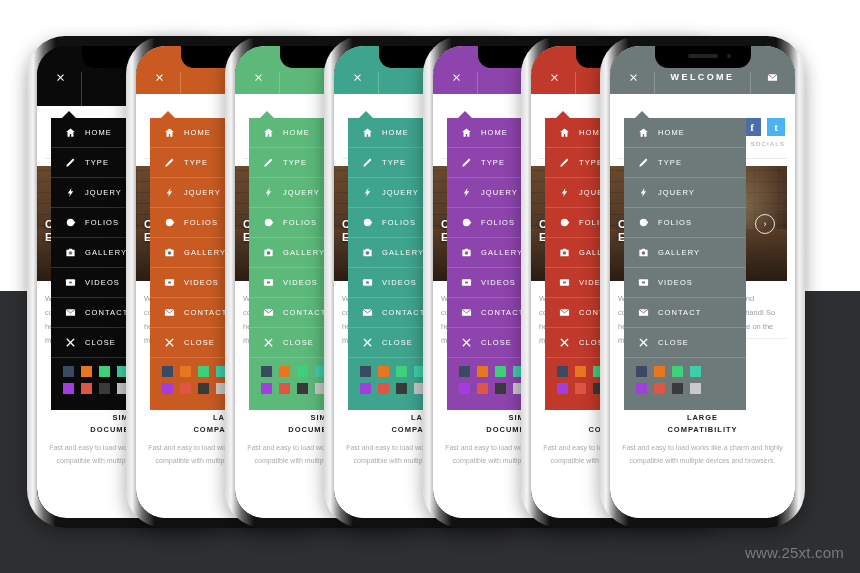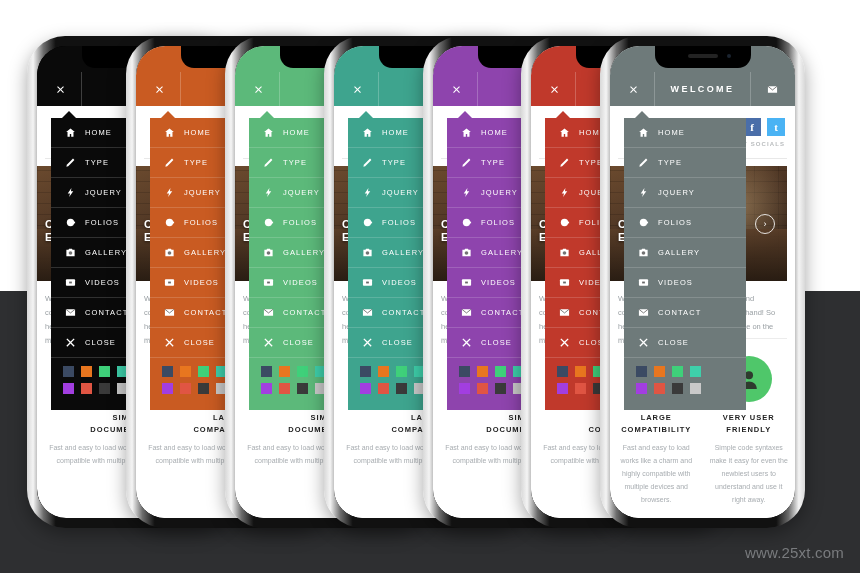--- a/index.html
+++ b/index.html
@@ -52,21 +52,21 @@
     position:absolute; left:50%; top:8px; transform:translateX(-50%);
     width:30px; height:4px; border-radius:2px; background:#232323;
   }
   .notch .cam {
     position:absolute; right:20px; top:8px;
     width:4px; height:4px; border-radius:50%; background:#1b2430;
   }
 
   
   .topbar {
-    position:absolute; top:0; left:0; right:0; height:60px;
+    position:absolute; top:0; left:0; right:0; height:48px;
     display:flex; align-items:flex-end; z-index:30;
     color:#fff;
   }
   .topbar .tb-row {
     width:100%; height:34px;
     display:flex; align-items:center; justify-content:space-between;
     padding:0 14px;
   }
   .tb-btn { width:18px; height:18px; display:flex; align-items:center; justify-content:center; }
   .tb-title {
@@ -1048,30 +1048,20 @@
               <div class="feature">
                 <div class="fcircle" style="background:#d94f4a;">
                   <svg width="22" height="22" viewBox="0 0 24 24">
                     <rect x="6" y="1" width="12" height="22" rx="2" fill="#2e2f31"></rect>
                     <rect x="7.6" y="3.6" width="8.8" height="15" fill="#ffffff"></rect>
                   </svg>
                 </div>
                 <div class="ftitle">LARGE<br>COMPATIBILITY</div>
                 <div class="ftext">Fast and easy to load works like a charm and highly compatible with multiple devices and browsers.</div>
               </div>
-              <div class="feature">
-                <div class="fcircle" style="background:#4fc76a;">
-                  <svg width="22" height="22" viewBox="0 0 24 24" fill="#2e3b2e">
-                    <circle cx="12" cy="8" r="4.4"></circle>
-                    <path d="M3.5 23c0-5 3.8-8.2 8.5-8.2S20.5 18 20.5 23z"></path>
-                  </svg>
-                </div>
-                <div class="ftitle">VERY USER<br>FRIENDLY</div>
-                <div class="ftext">Simple code syntaxes make it easy for even the newbiest users to understand and use it right away.</div>
-              </div>
             </div>
           </div>
           <div class="topbar" style="background:#6e7a7a;">
             <div class="tb-sep"></div>
             <div class="tb-sep2"></div>
             <div class="tb-row">
               <div class="tb-btn">
                 <svg width="9" height="9" viewBox="0 0 24 24" fill="#fff">
                   <path d="M5 3 3 5l7 7-7 7 2 2 7-7 7 7 2-2-7-7 7-7-2-2-7 7z"></path>
                 </svg>

